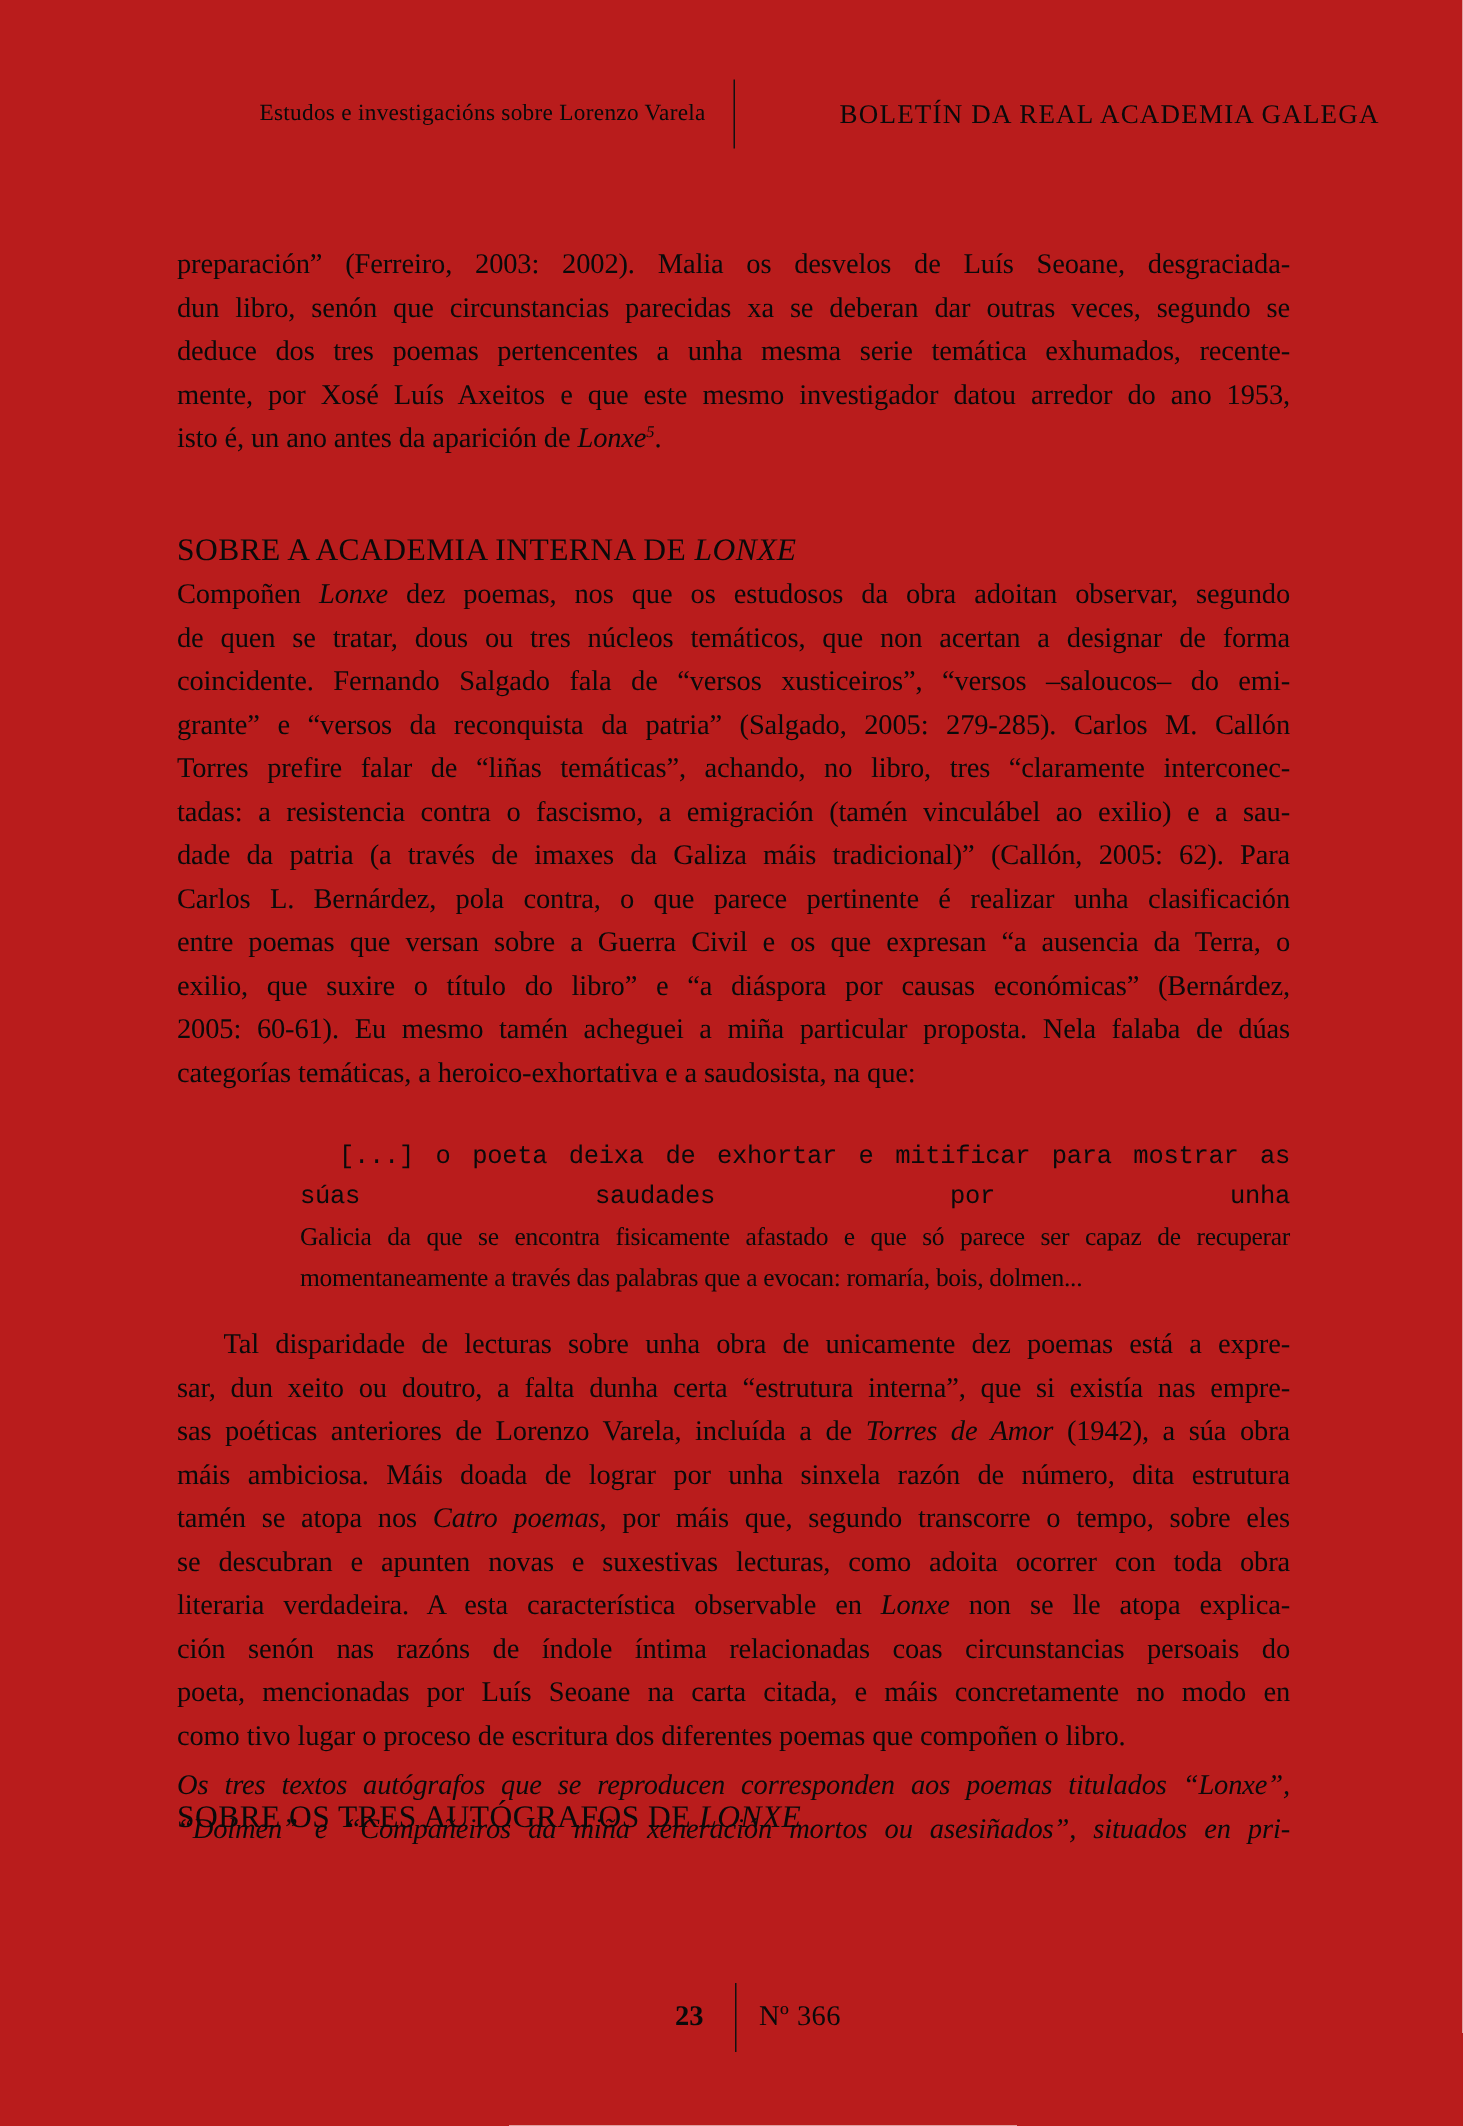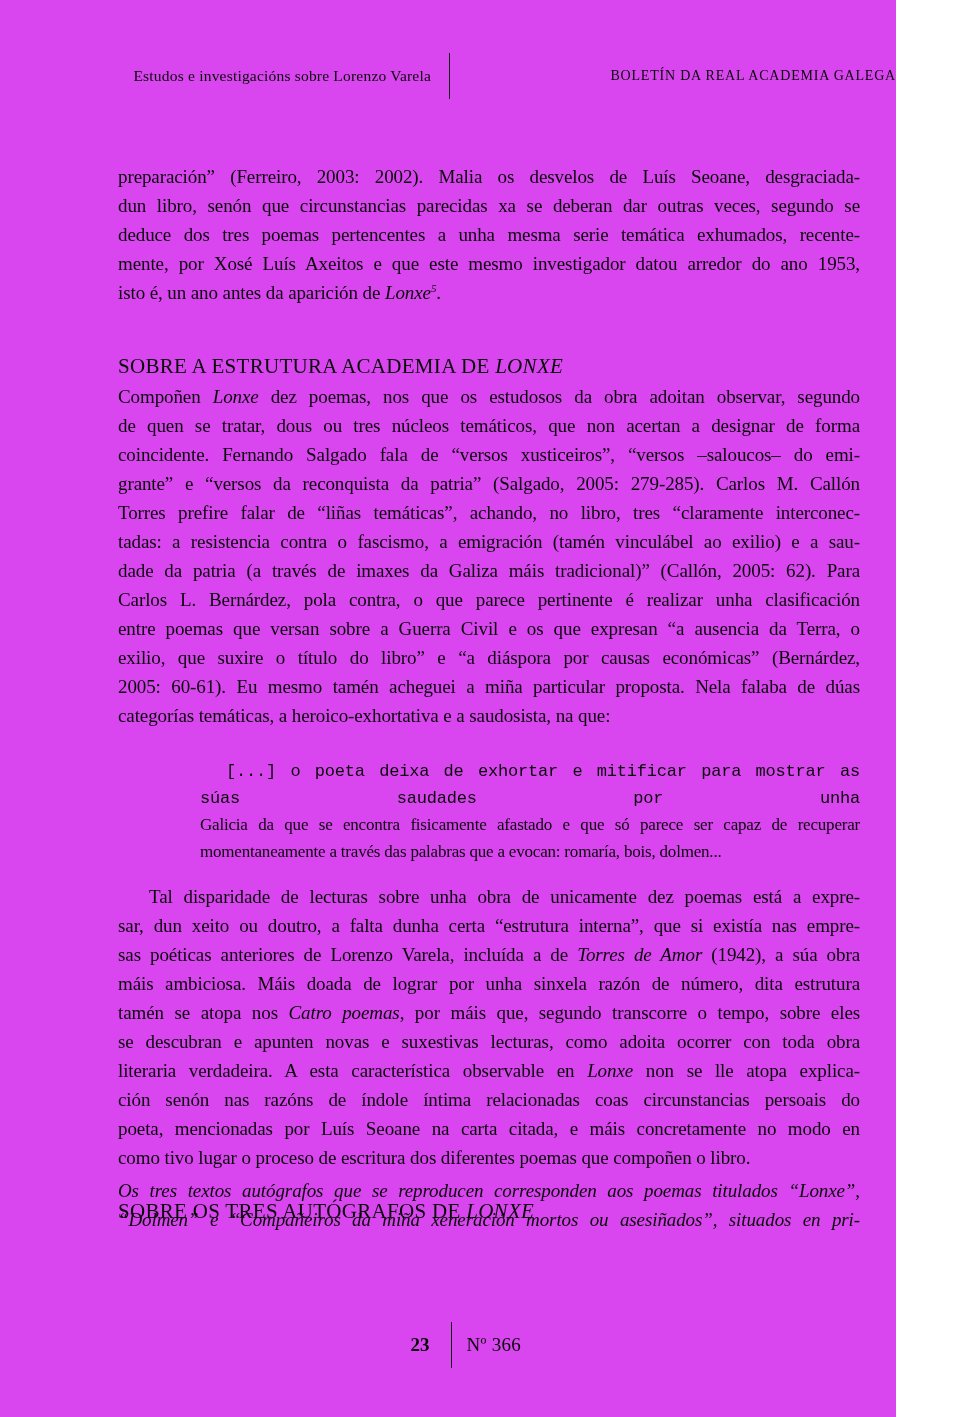--- a/index.html
+++ b/index.html
@@ -2,27 +2,27 @@
 <html lang="gl"><head>
 <meta charset="utf-8">
 <style>
   html,body{margin:0;padding:0;background:#ffffff;}
   body{
     width:975px;height:1417px;
     font-family:"Liberation Serif","DejaVu Serif",serif;
     color:#0a0a0a;
     -webkit-font-smoothing:antialiased;
   }
-  .page{position:relative;width:896px;height:1417px;background:#d946ef;overflow:hidden;}
+  .page{position:relative;width:975px;height:1417px;background:#b91c1c;overflow:hidden;}
 
   
   .running-head{position:absolute;top:53px;left:0;right:0;height:46px;display:flex;align-items:center;}
   .rh-left{flex:1;text-align:right;padding-right:18px;font-size:15.5px;letter-spacing:.2px;white-space:nowrap;}
   .rh-divider{width:1px;height:46px;background:#111;}
-  .rh-right{flex:1;text-align:right;padding-left:15px;font-size:14px;letter-spacing:.8px;white-space:nowrap;}
+  .rh-right{flex:1;text-align:center;padding-left:15px;font-size:18px;letter-spacing:.8px;white-space:nowrap;}
 
   
   .block{position:absolute;left:118px;width:742px;font-size:19px;line-height:29px;letter-spacing:-.1px;}
   .block .line{text-align:justify;text-align-last:justify;}
   .block .line:last-child{text-align-last:auto;}
   .heading{font-size:21px;line-height:30px;letter-spacing:.3px;}
   .heading .line{text-align:left;text-align-last:auto;}
   .blockquote{left:200px;width:660px;font-size:17px;line-height:26.5px;letter-spacing:-.2px;}
 
   #b-p1{top:162px;}
@@ -59,21 +59,21 @@
 
   <main>
       <div id="b-p1" class="block paragraph">
         <div class="line"><span>preparación” (Ferreiro, 2003: 2002). Malia os desvelos de Luís Seoane, desgraciada-</span></div>
         <div class="line"><span>dun libro, senón que circunstancias parecidas xa se deberan dar outras veces, segundo se</span></div>
         <div class="line"><span>deduce dos tres poemas pertencentes a unha mesma serie temática exhumados, recente-</span></div>
         <div class="line"><span>mente, por Xosé Luís Axeitos e que este mesmo investigador datou arredor do ano 1953,</span></div>
         <div class="line"><span>isto é, un ano antes da aparición de </span><span class="i">Lonxe</span><span class="sup">5</span><span>.</span></div>
       </div>
       <div id="b-h1" class="block heading">
-        <div class="line"><span>SOBRE A ESTRUTURA ACADEMIA DE </span><span class="i">LONXE</span></div>
+        <div class="line"><span>SOBRE A ACADEMIA INTERNA DE </span><span class="i">LONXE</span></div>
       </div>
       <div id="b-p2" class="block paragraph">
         <div class="line"><span>Compoñen </span><span class="i">Lonxe</span><span> dez poemas, nos que os estudosos da obra adoitan observar, segundo</span></div>
         <div class="line"><span>de quen se tratar, dous ou tres núcleos temáticos, que non acertan a designar de forma</span></div>
         <div class="line"><span>coincidente. Fernando Salgado fala de “versos xusticeiros”, “versos –saloucos– do emi-</span></div>
         <div class="line"><span>grante” e “versos da reconquista da patria” (Salgado, 2005: 279-285). Carlos M. Callón</span></div>
         <div class="line"><span>Torres prefire falar de “liñas temáticas”, achando, no libro, tres “claramente interconec-</span></div>
         <div class="line"><span>tadas: a resistencia contra o fascismo, a emigración (tamén vinculábel ao exilio) e a sau-</span></div>
         <div class="line"><span>dade da patria (a través de imaxes da Galiza máis tradicional)” (Callón, 2005: 62). Para</span></div>
         <div class="line"><span>Carlos L. Bernárdez, pola contra, o que parece pertinente é realizar unha clasificación</span></div>

